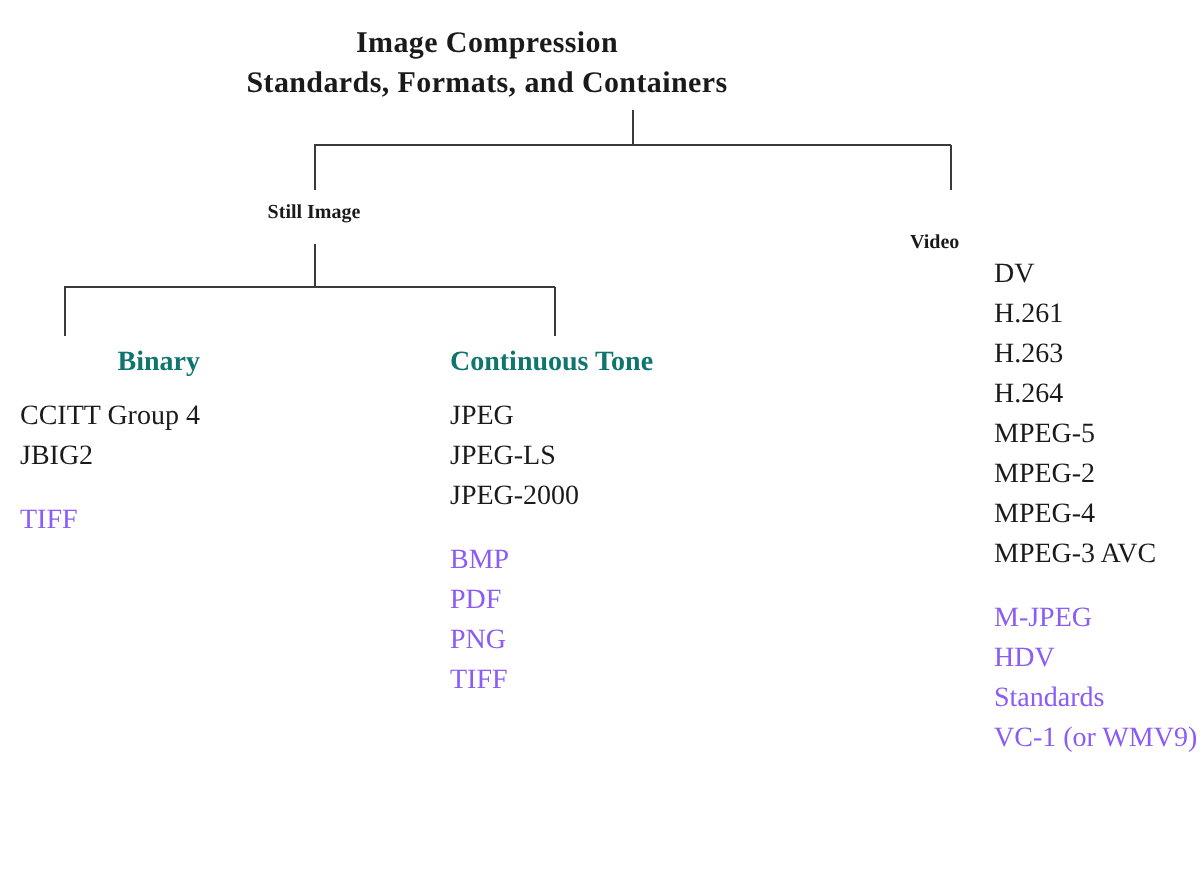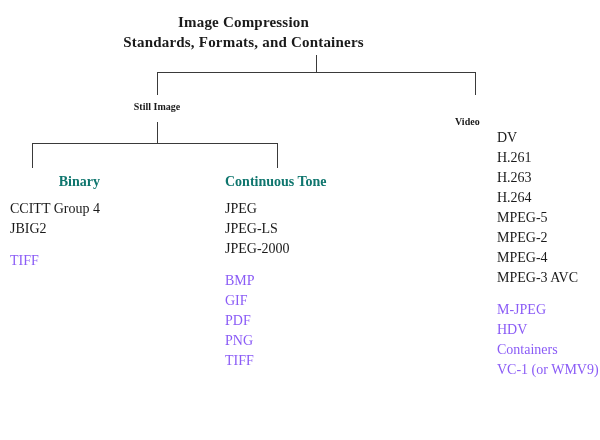--- a/index.html
+++ b/index.html
@@ -121,38 +121,37 @@
   </div>
 
   <div class="column" style="left:225px; top:172px;">
     <div class="col-heading">Continuous Tone</div>
     <div>
         <div class="item primary">JPEG</div>
         <div class="item primary">JPEG-LS</div>
         <div class="item primary">JPEG-2000</div>
         <div class="group-gap"></div>
         <div class="item secondary">BMP</div>
-        <div class="item secondary">GIF</div>
         <div class="item secondary">PDF</div>
         <div class="item secondary">PNG</div>
         <div class="item secondary">TIFF</div>
       </div>
   </div>
 
   <div class="column" style="left:455px; top:128px;margin-left:42px;">
     <div>
         <div class="item primary">DV</div>
         <div class="item primary">H.261</div>
         <div class="item primary">H.263</div>
         <div class="item primary">H.264</div>
         <div class="item primary">MPEG-5</div>
         <div class="item primary">MPEG-2</div>
         <div class="item primary">MPEG-4</div>
         <div class="item primary">MPEG-3 AVC</div>
         <div class="group-gap"></div>
         <div class="item secondary">M-JPEG</div>
         <div class="item secondary">HDV</div>
-        <div class="item secondary">Containers</div>
+        <div class="item secondary">Standards</div>
         <div class="item secondary">VC-1 (or WMV9)</div>
       </div>
   </div>
 
 </div>
 
 </body></html>

